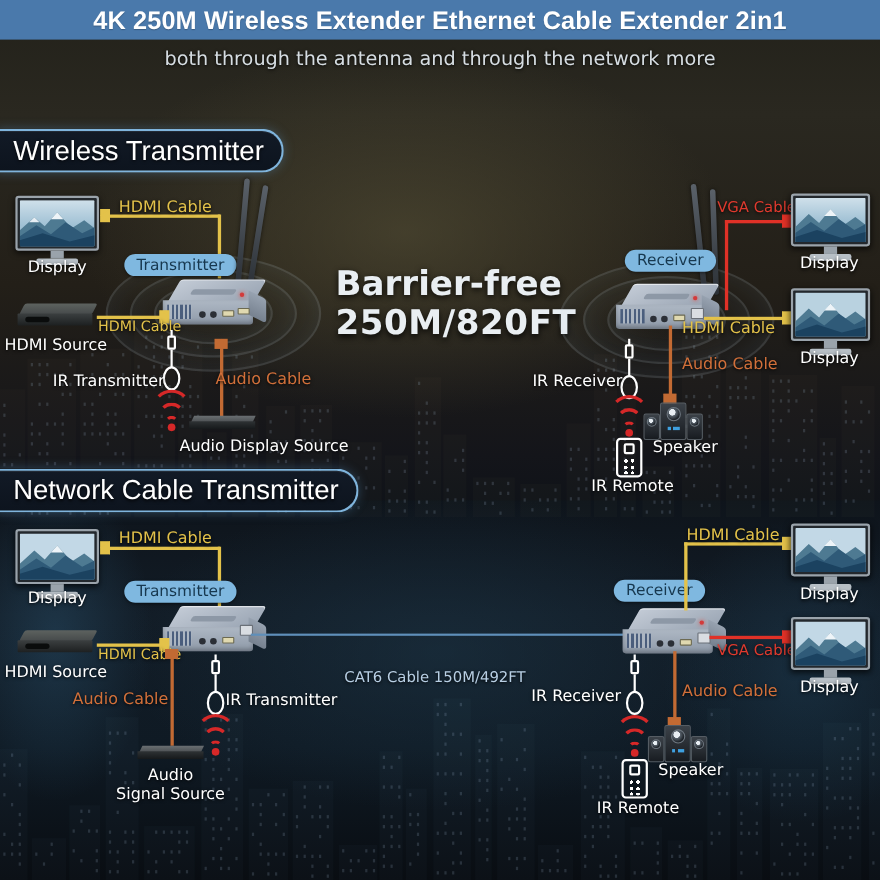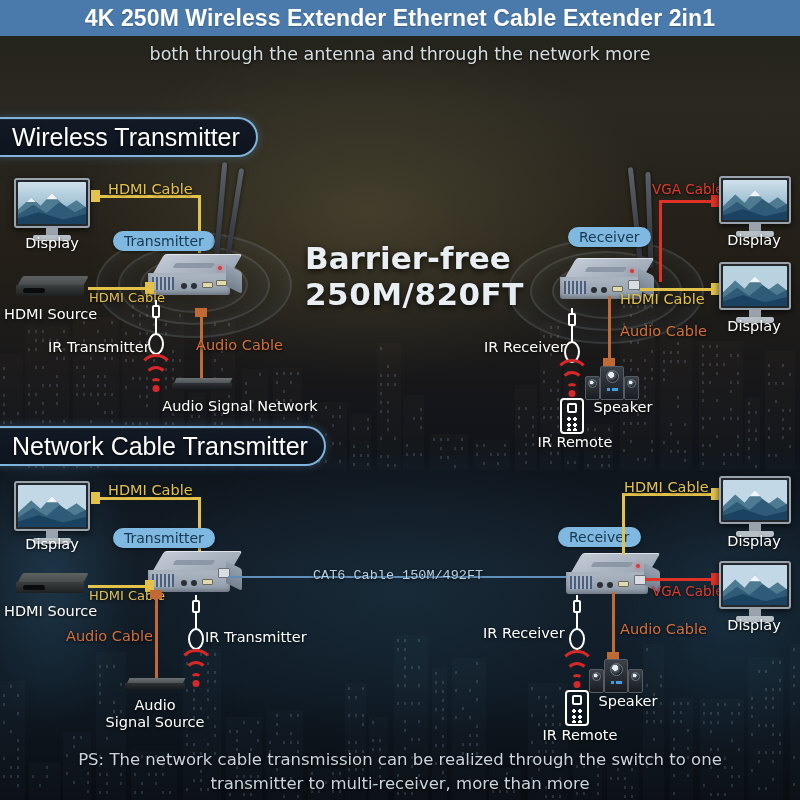--- a/index.html
+++ b/index.html
@@ -1411,21 +1411,21 @@
   <div class="lbl" style="left:48px;top:339px;">IR Transmitter</div>
 
   <div class="seg v c-audio" style="left:200px;top:316px;height:68px;"></div>
   <div class="arw up c-audio" style="left:195px;top:308px;"></div>
   <div class="lbl cl-audio" style="left:196px;top:337px;">Audio Cable</div>
 
   <div class="audiobox" style="left:172px;top:378px;">
     <div class="top"></div>
     <div class="front"></div>
   </div>
-  <div class="lbl c" style="left:240px;top:398px;">Audio Signal Network</div>
+  <div class="lbl c" style="left:240px;top:398px;">Audio Display Source</div>
 
   <div class="antenna" style="left:633px;top:167px;height:100px;transform:rotate(-6deg);"></div>
   <div class="antenna" style="left:647px;top:172px;height:96px;transform:rotate(-2deg);"></div>
 
   <div class="chip" style="left:568px;top:227px;">Receiver</div>
 
   <div class="unit" style="left:560px;top:258px;">
     <div class="top"></div>
     <div class="topline"></div>
     <div class="face"></div>
@@ -1583,21 +1583,21 @@
   <div class="lbl" style="left:205px;top:629px;">IR Transmitter</div>
 
   <div class="audiobox" style="left:125px;top:678px;">
     <div class="top"></div>
     <div class="front"></div>
   </div>
   <div class="lbl c" style="left:155px;top:697px;">Audio</div>
   <div class="lbl c" style="left:155px;top:714px;">Signal Source</div>
 
   <div class="seg h c-net" style="left:228px;top:576px;width:350px;height:2px;"></div>
-  <div class="lbl cl-cat6" style="left:313px;top:568px;font-size:13.5px;font-family:Liberation Mono, monospace;">CAT6 Cable 150M/492FT</div>
+  <div class="lbl cl-cat6" style="left:313px;top:608px;font-size:13.5px;">CAT6 Cable 150M/492FT</div>
 
   <div class="chip" style="left:558px;top:527px;">Receiver</div>
 
   <div class="unit" style="left:566px;top:553px;">
     <div class="top"></div>
     <div class="topline"></div>
     <div class="face"></div>
     <div class="side"></div>
     <div class="vents"></div>
     <div class="port p-jack" style="left:31px;top:29px;"></div>
@@ -1675,18 +1675,14 @@
     <div class="box sl"></div>
     <div class="box sub"></div>
     <div class="box sr"></div>
     <div class="cone c-big"></div>
     <div class="cone c-sl"></div>
     <div class="cone c-sr"></div>
     <div class="leds"></div>
   </div>
   <div class="lbl c" style="left:628px;top:693px;">Speaker</div>
 
-  <div class="ps">
-    <div>PS: The network cable transmission can be realized through the switch to one</div>
-    <div>transmitter to multi-receiver, more than more</div>
-  </div>
 
 </div>
 
 </body></html>

